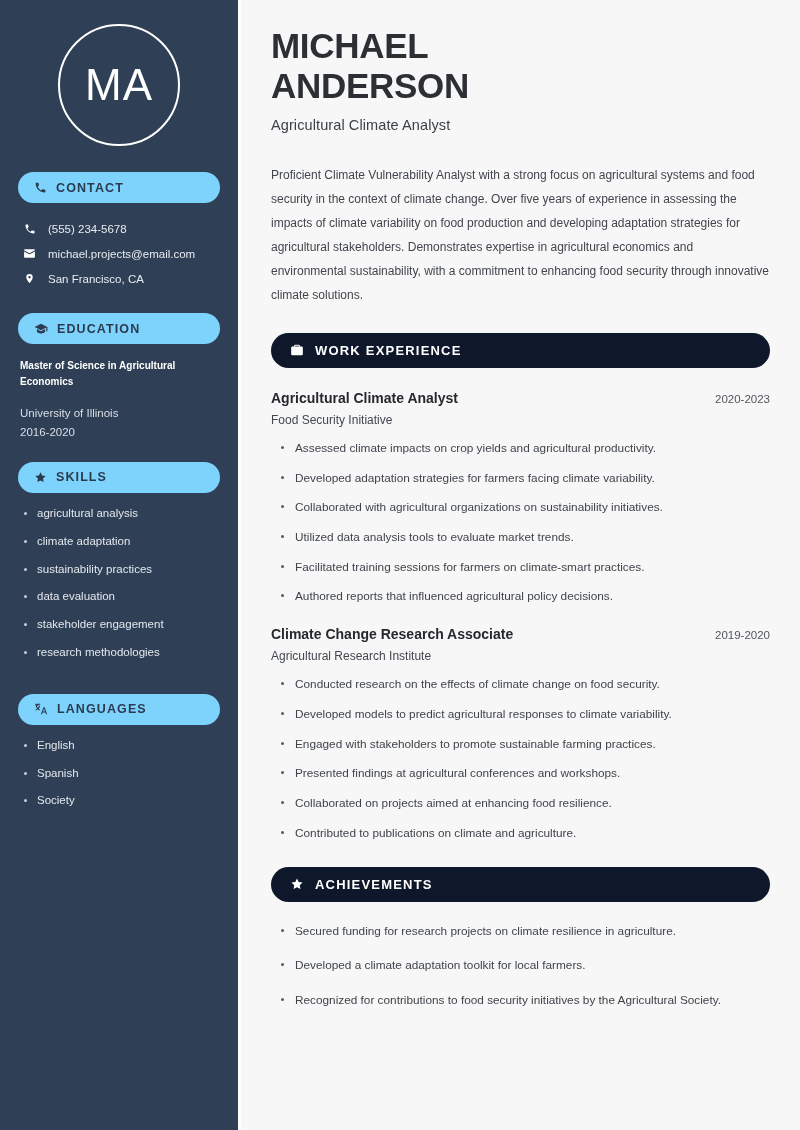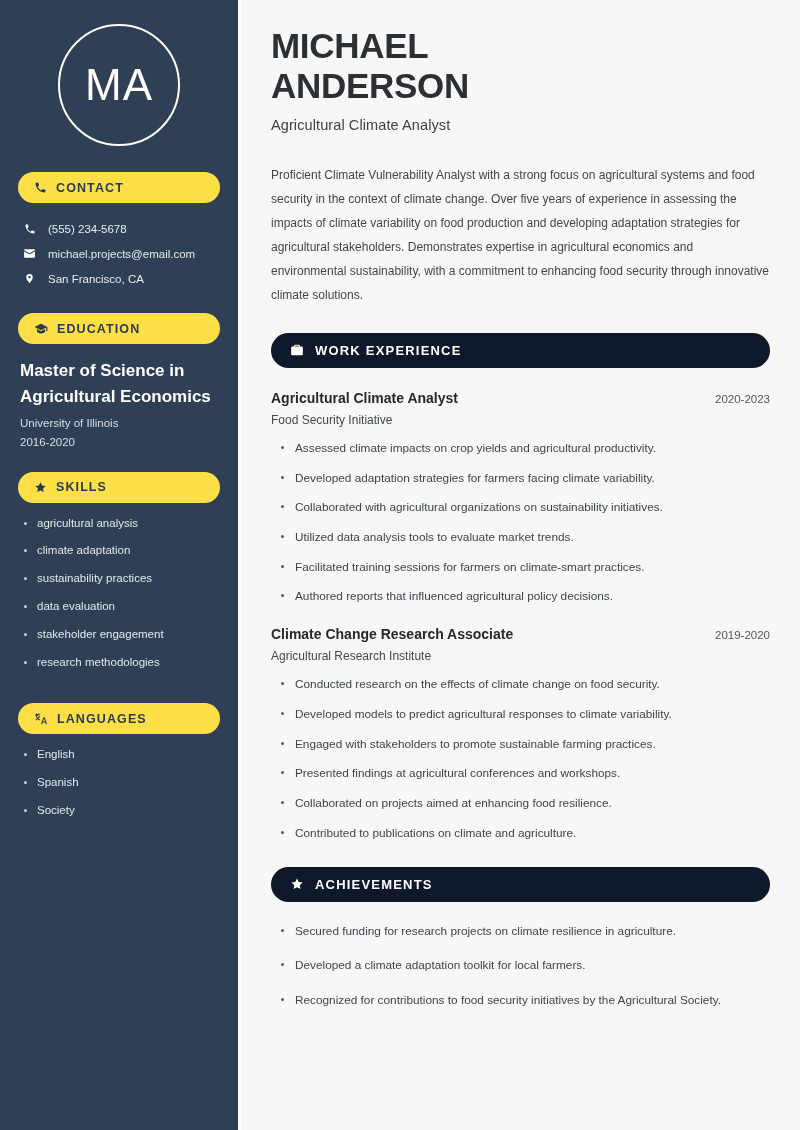--- a/index.html
+++ b/index.html
@@ -46,21 +46,21 @@
   }
   .avatar-initials {
     font-size: 44px;
     font-weight: 400;
     letter-spacing: 1px;
     color: #ffffff;
     line-height: 1;
   }
 
   .pill {
-    background: #fde047;
+    background: #7dd3fc;
     border-radius: 999px;
     height: 31px;
     display: flex;
     align-items: center;
     padding: 0 16px;
     gap: 9px;
     margin-bottom: 14px;
   }
   .pill-label {
     color: #2b3a4f;
@@ -77,25 +77,25 @@
     align-items: center;
     gap: 11px;
     padding: 6px 0 6px 4px;
     font-size: 11.5px;
     color: #e8ecf1;
   }
   .contact-row .ico { width: 15px; display: flex; justify-content: center; }
 
   .edu-block { padding: 0 2px 20px 2px; }
   .edu-degree {
-    font-size: 17px;
+    font-size: 10px;
     font-weight: bold;
     color: #ffffff;
     line-height: 1.55;
-    margin-bottom: 3px;
+    margin-bottom: 15px;
   }
   .edu-school {
     font-size: 11.5px;
     color: #d9dfe7;
     line-height: 1.65;
   }
   .edu-years {
     font-size: 11.5px;
     color: #d9dfe7;
     line-height: 1.65;

